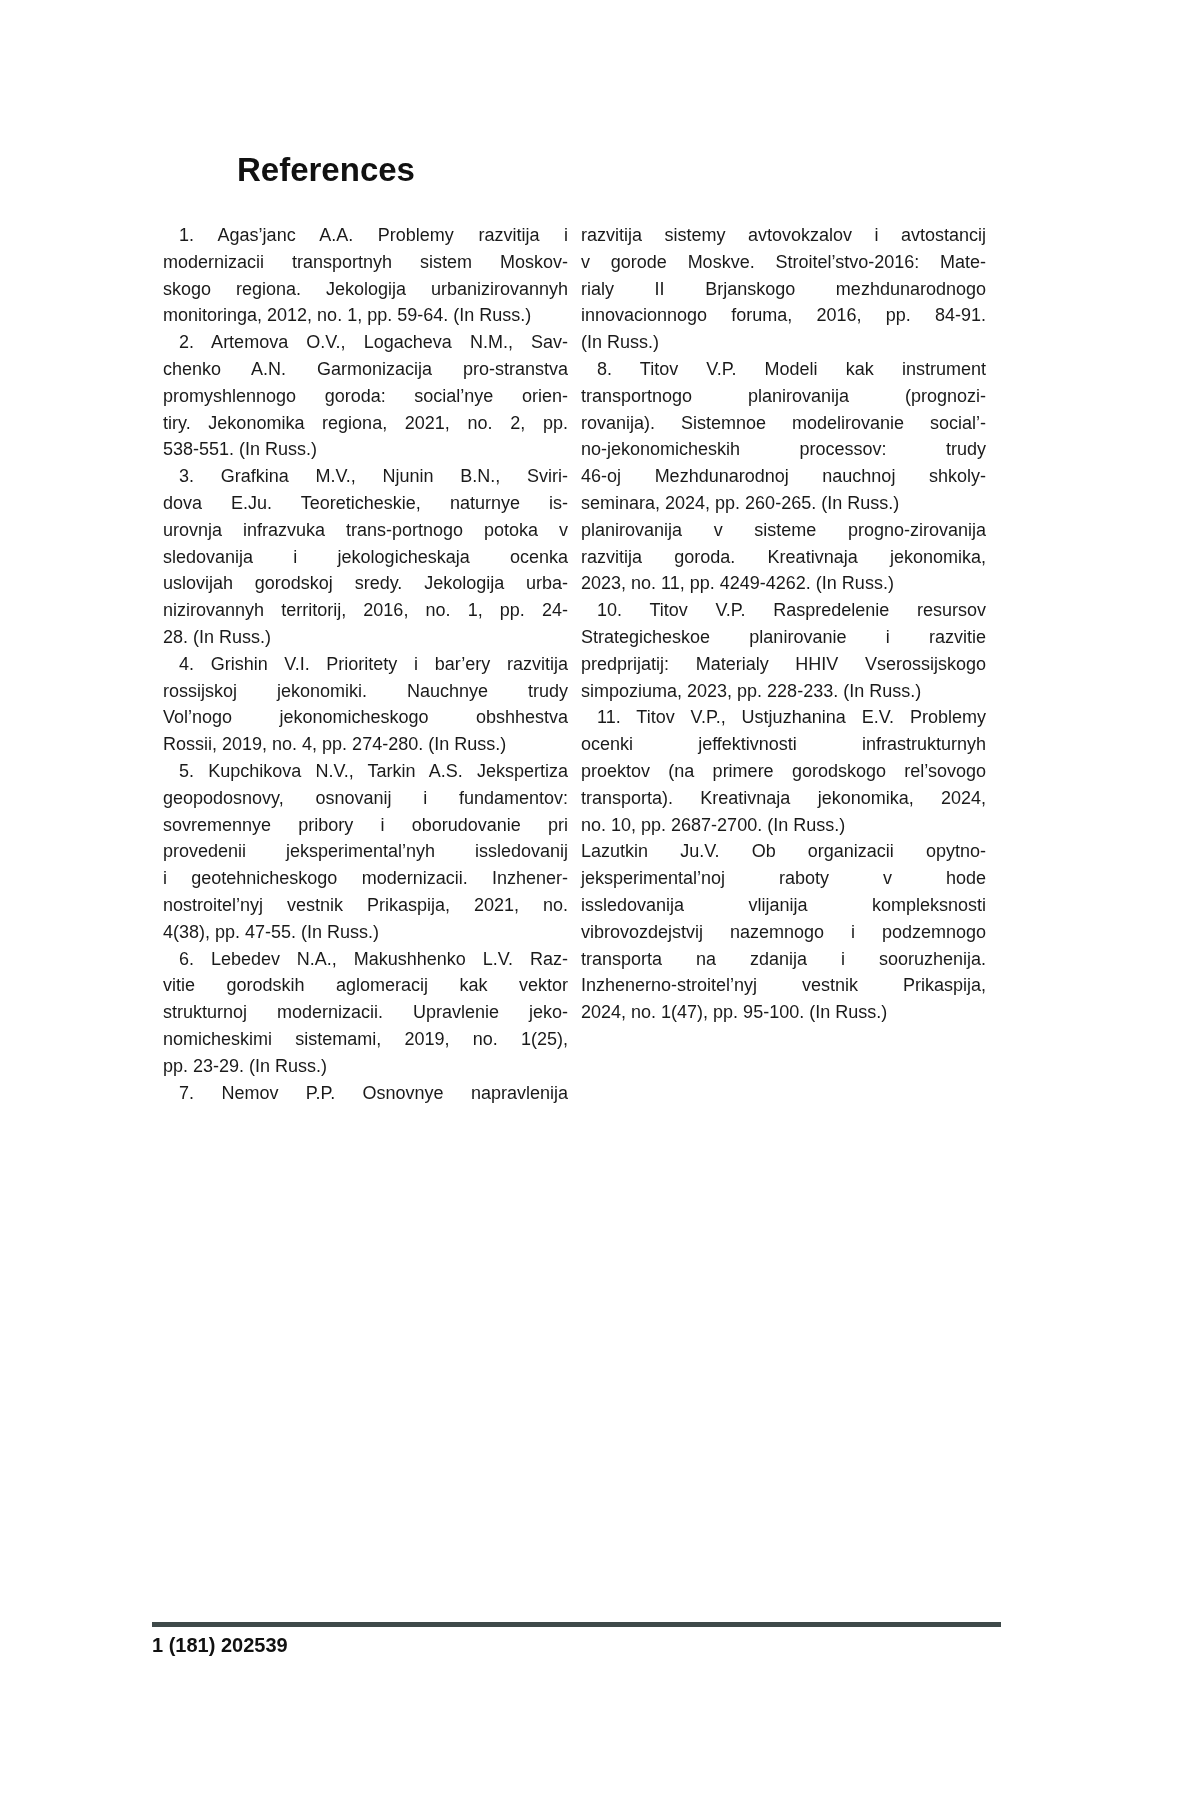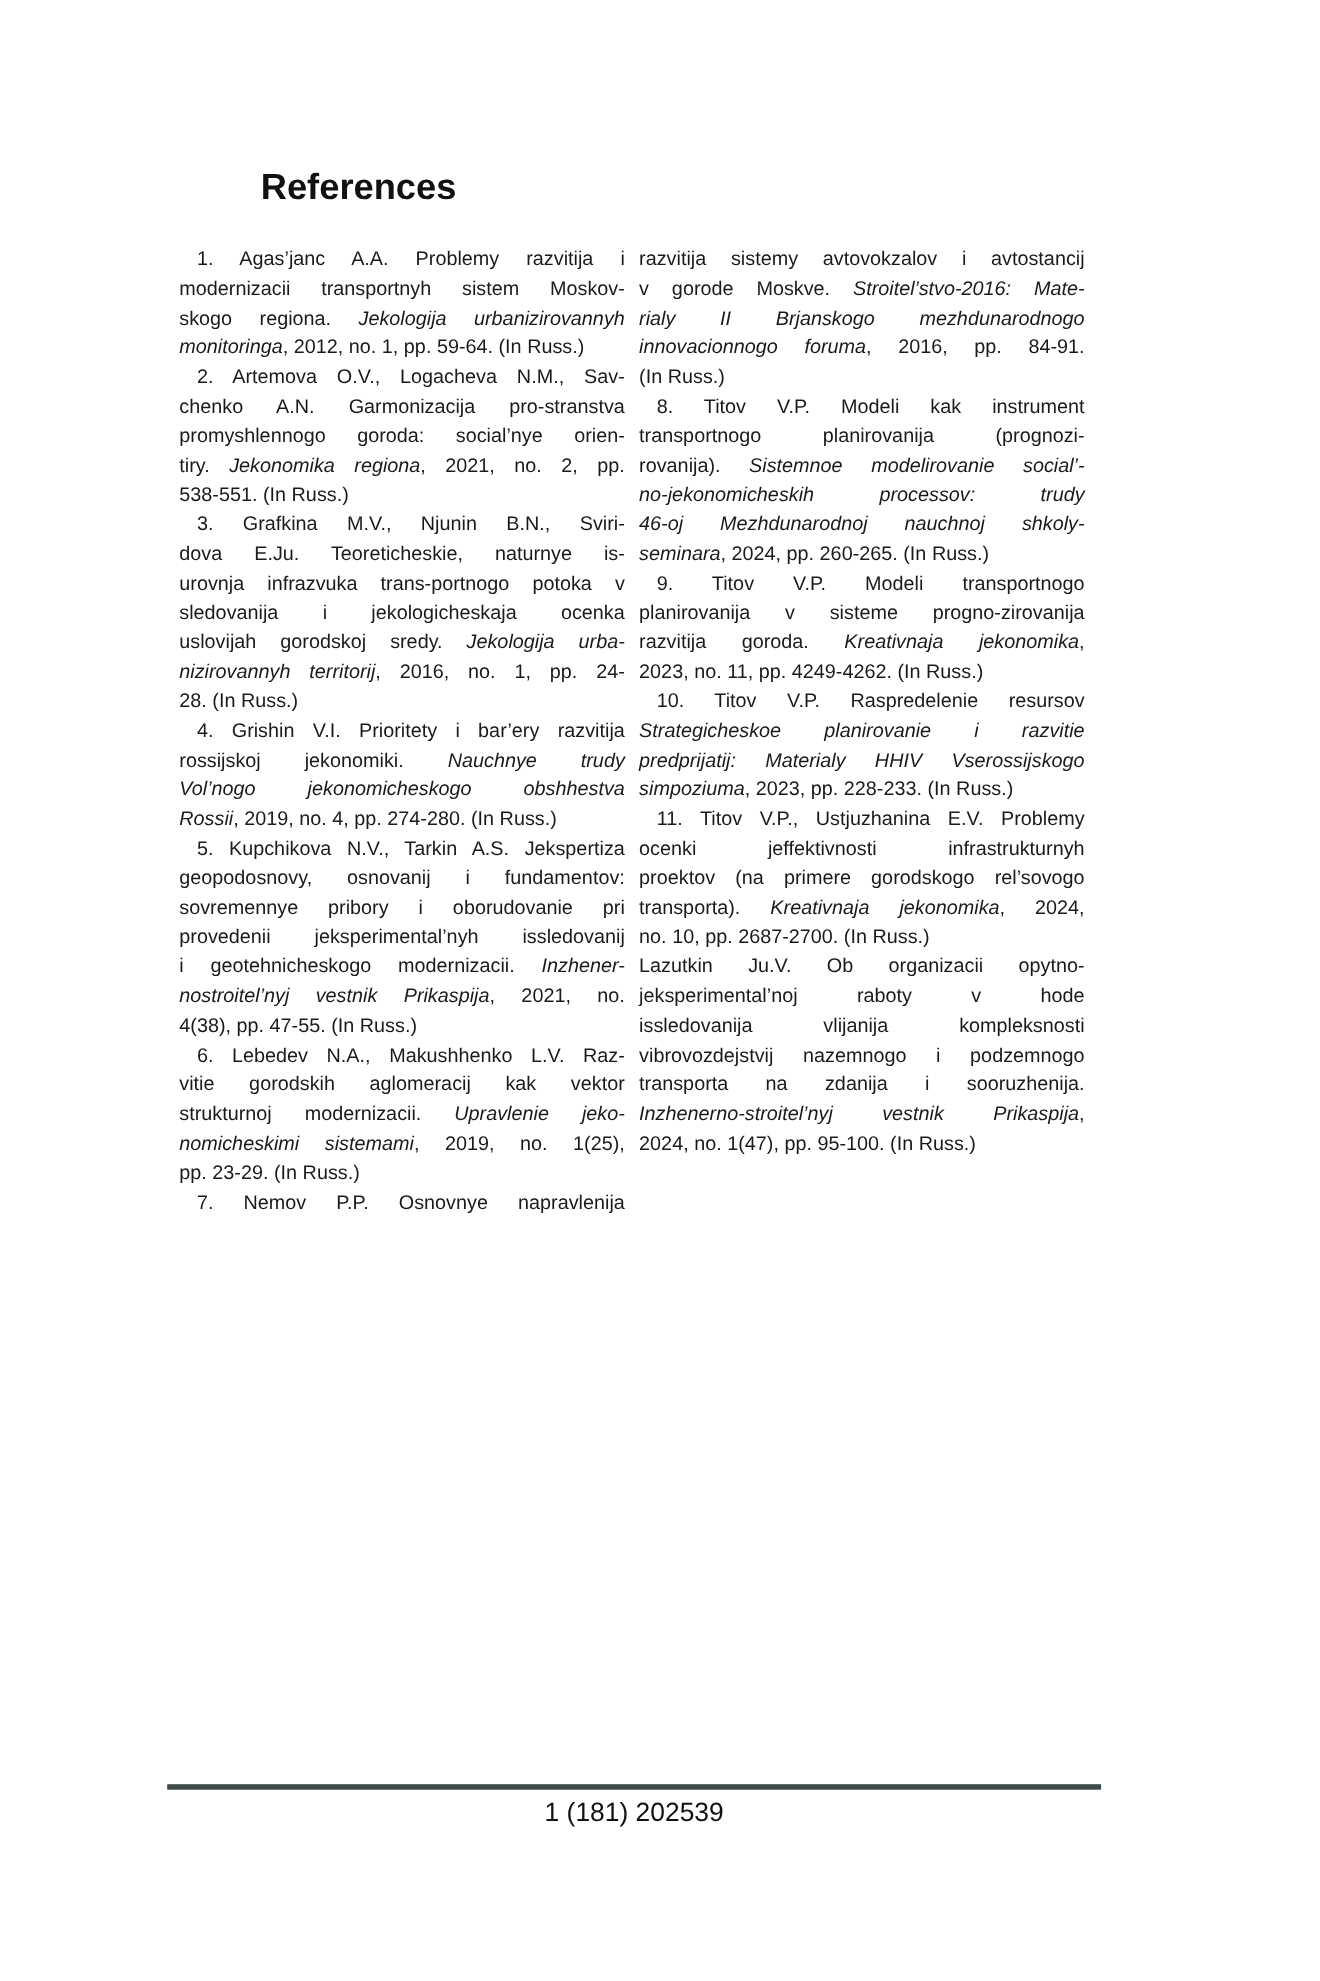--- a/index.html
+++ b/index.html
@@ -35,34 +35,34 @@
   .line {
     font-size: 18px;
     line-height: 26.8px;
     text-align: justify;
     text-align-last: justify;
     white-space: normal;
     color: #1a1a1a;
   }
   .line.last { text-align-last: left; }
   .line.indent { text-indent: 16px; }
-  .it { font-style: italic; }
+  .it { }
   .footer {
     position: absolute;
     left: 152px;
     top: 1622px;
     width: 849px;
   }
   .rule { height: 5px; background: #3e4949; }
   .footer-row {
     display: flex;
-    justify-content: center;
+    justify-content: flex-start;
     margin-top: 7px;
-    font-size: 24px;
-    font-weight: normal;
+    font-size: 20px;
+    font-weight: bold;
     color: #111111;
   }
 </style>
 </head>
 <body>
 
 <div class="page" style="color: rgb(26, 26, 26);">
   <h1 class="heading">References</h1>
 
   <div class="cols">
@@ -125,21 +125,20 @@
         </div>
         <div class="ref">
           <div class="line indent"><span>8. Titov V.P. Modeli kak instrument</span></div>
           <div class="line"><span>transportnogo planirovanija (prognozi-</span></div>
           <div class="line"><span>rovanija). </span><span class="it">Sistemnoe modelirovanie social’-</span></div>
           <div class="line"><span class="it">no-jekonomicheskih processov: trudy</span></div>
           <div class="line"><span class="it">46-oj Mezhdunarodnoj nauchnoj shkoly-</span></div>
           <div class="line last"><span class="it">seminara</span><span>, 2024, pp. 260-265. (In Russ.)</span></div>
         </div>
         <div class="ref">
-          <div class="line indent"><span>9. Titov V.P. Modeli transportnogo</span></div>
           <div class="line"><span>planirovanija v sisteme progno-zirovanija</span></div>
           <div class="line"><span>razvitija goroda. </span><span class="it">Kreativnaja jekonomika</span><span>,</span></div>
           <div class="line last"><span>2023, no. 11, pp. 4249-4262. (In Russ.)</span></div>
         </div>
         <div class="ref">
           <div class="line indent"><span>10. Titov V.P. Raspredelenie resursov</span></div>
           <div class="line"><span class="it">Strategicheskoe planirovanie i razvitie</span></div>
           <div class="line"><span class="it">predprijatij: Materialy HHIV Vserossijskogo</span></div>
           <div class="line last"><span class="it">simpoziuma</span><span>, 2023, pp. 228-233. (In Russ.)</span></div>
         </div>

